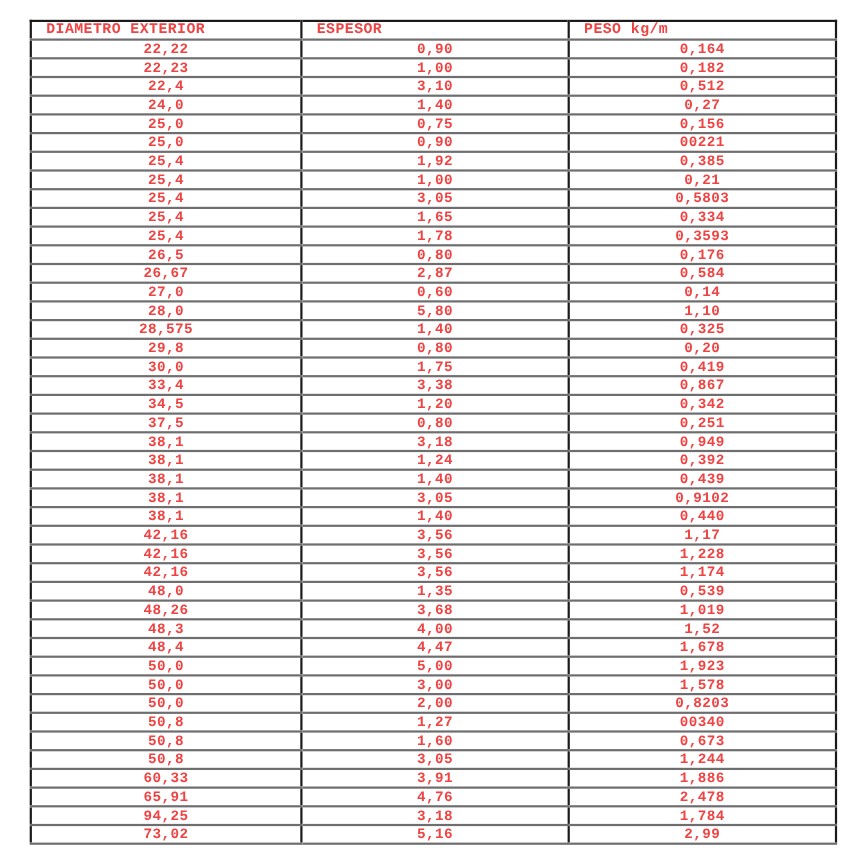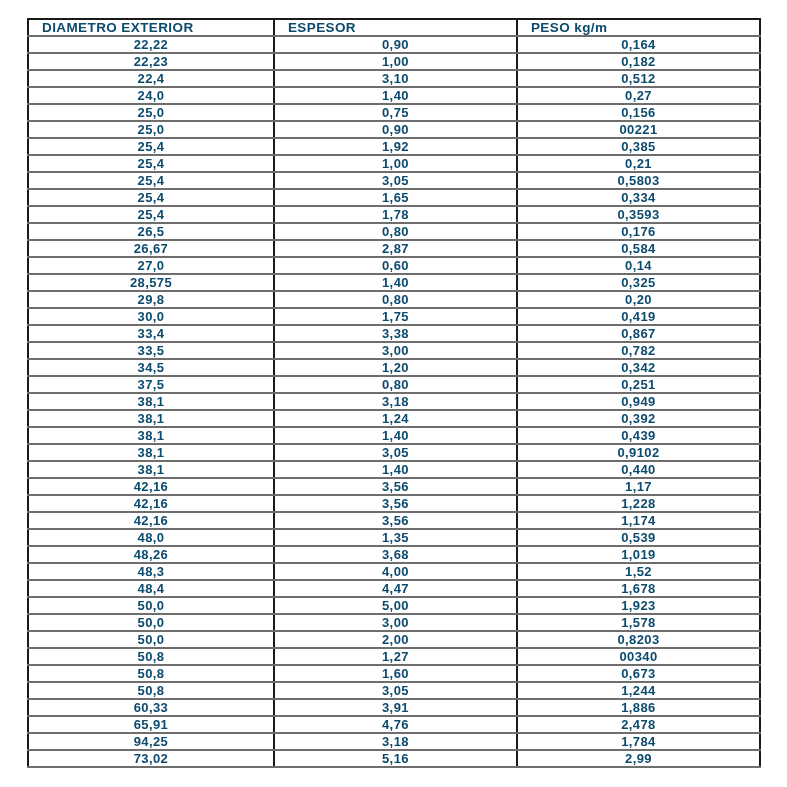--- a/index.html
+++ b/index.html
@@ -18,24 +18,24 @@
     position: absolute;
     left: 27px;
     top: 18px;
     width: 734px;
   }
   table.spec-table {
     width: 100%;
     border-collapse: collapse;
     table-layout: fixed;
     border: 2px solid #1a1a1a;
-    font-family: Liberation Sans, sans-serif;
+    font-family: Liberation Mono, monospace;
     font-weight: bold;
     font-size: 13px;
-    color: #0c4a6e;
+    color: #ef4444;
     letter-spacing: 0.4px;
   }
   col.c1 { width: 33.6%; }
   col.c2 { width: 33.2%; }
   col.c3 { width: 33.2%; }
   .spec-table th,
   .spec-table td {
     height: 14.7px;
     line-height: 15px;
     padding: 0;
@@ -138,43 +138,43 @@
           <td>26,67</td>
           <td>2,87</td>
           <td>0,584</td>
         </tr>
         <tr>
           <td>27,0</td>
           <td>0,60</td>
           <td>0,14</td>
         </tr>
         <tr>
+          <td>28,0</td>
+          <td>5,80</td>
+          <td>1,10</td>
+        </tr>
+        <tr>
           <td>28,575</td>
           <td>1,40</td>
           <td>0,325</td>
         </tr>
         <tr>
           <td>29,8</td>
           <td>0,80</td>
           <td>0,20</td>
         </tr>
         <tr>
           <td>30,0</td>
           <td>1,75</td>
           <td>0,419</td>
         </tr>
         <tr>
           <td>33,4</td>
           <td>3,38</td>
           <td>0,867</td>
-        </tr>
-        <tr>
-          <td>33,5</td>
-          <td>3,00</td>
-          <td>0,782</td>
         </tr>
         <tr>
           <td>34,5</td>
           <td>1,20</td>
           <td>0,342</td>
         </tr>
         <tr>
           <td>37,5</td>
           <td>0,80</td>
           <td>0,251</td>

